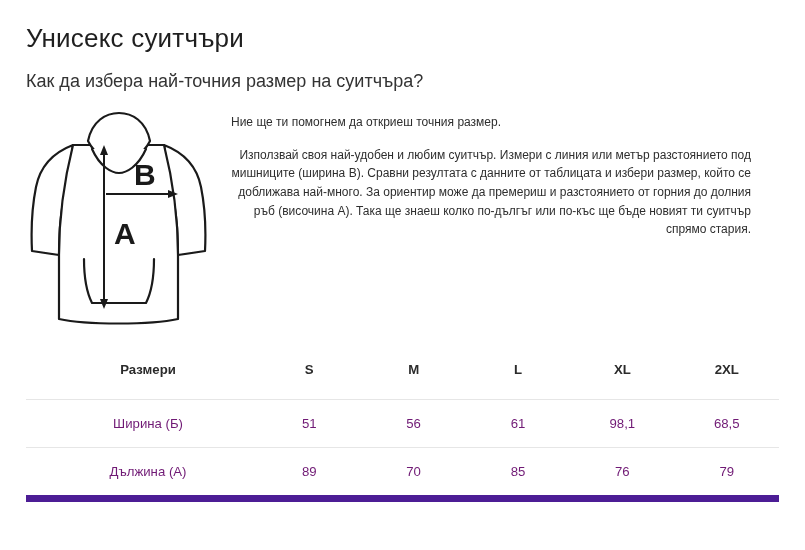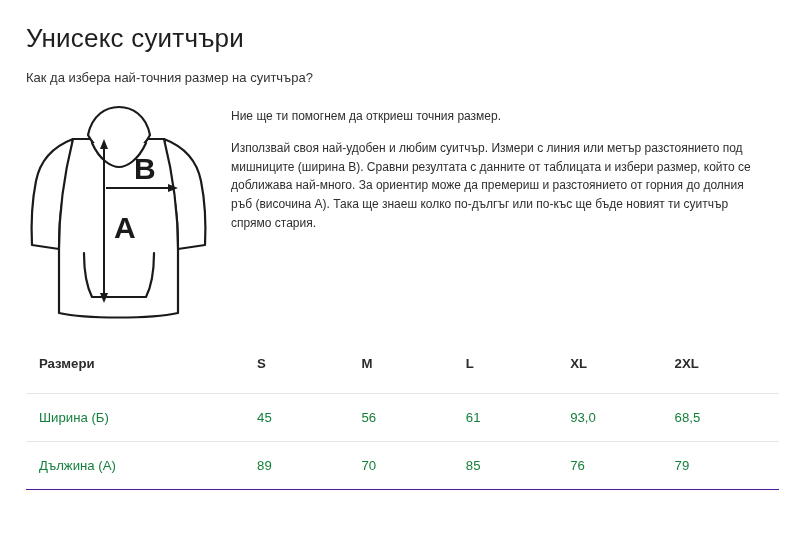--- a/index.html
+++ b/index.html
@@ -23,21 +23,21 @@
   }
   .title {
     font-size: 26px;
     font-weight: 400;
     color: #1f1f1f;
     letter-spacing: 0.2px;
     margin: 0 0 4px 0;
     line-height: 1.3;
   }
   .subtitle {
-    font-size: 13px;
+    font-size: 18px;
     font-weight: 400;
     color: #333333;
     margin: 14px 0 14px 0;
     line-height: 1.3;
   }
   .content-row {
     display: flex;
     align-items: flex-start;
     gap: 20px;
     margin-top: 6px;
@@ -56,30 +56,31 @@
     max-width: 520px;
   }
   .copy p {
     margin: 0 0 14px 0;
     font-size: 12px;
     line-height: 1.55;
     color: #2e2e2e;
   }
   .copy p:last-child {
     margin-bottom: 16px;
+    text-align: right;
   }
   table.size-table {
     width: 100%;
     border-collapse: collapse;
     margin-top: 18px;
     table-layout: fixed;
   }
   table.size-table th,
   table.size-table td {
-    text-align: left;
+    text-align: center;
     font-size: 13.2px;
     font-weight: 400;
     color: #3a3a3a;
     padding: 16px 0 16px 0;
     border-bottom: 1px solid #e6e6e6;
   }
   table.size-table thead th {
     font-weight: 700;
     color: #2b2b2b;
     padding-bottom: 22px;
@@ -88,24 +89,24 @@
   table.size-table th.col-label,
   table.size-table td.col-label {
     width: 215px;
     padding-left: 13px;
   }
   table.size-table th.col-size,
   table.size-table td.col-size {
     width: 103px;
   }
   table.size-table tbody td {
-    color: #15803d;
+    color: #701a75;
   }
   table.size-table tbody tr:last-child td {
-    border-bottom: 1px solid #4c1d95;
+    border-bottom: 7px solid #4c1d95;
   }
   .hood-stroke {
     fill: #ffffff;
     stroke: #1a1a1a;
     stroke-width: 2.2;
     stroke-linejoin: round;
     stroke-linecap: round;
   }
   .dim-line {
     stroke: #1a1a1a;
@@ -168,24 +169,24 @@
         <th class="col-size">S</th>
         <th class="col-size">M</th>
         <th class="col-size">L</th>
         <th class="col-size">XL</th>
         <th class="col-size">2XL</th>
       </tr>
     </thead>
     <tbody>
       <tr>
         <td class="col-label">Ширина (Б)</td>
-        <td class="col-size">45</td>
+        <td class="col-size">51</td>
         <td class="col-size">56</td>
         <td class="col-size">61</td>
-        <td class="col-size">93,0</td>
+        <td class="col-size">98,1</td>
         <td class="col-size">68,5</td>
       </tr>
       <tr>
         <td class="col-label">Дължина (А)</td>
         <td class="col-size">89</td>
         <td class="col-size">70</td>
         <td class="col-size">85</td>
         <td class="col-size">76</td>
         <td class="col-size">79</td>
       </tr>

